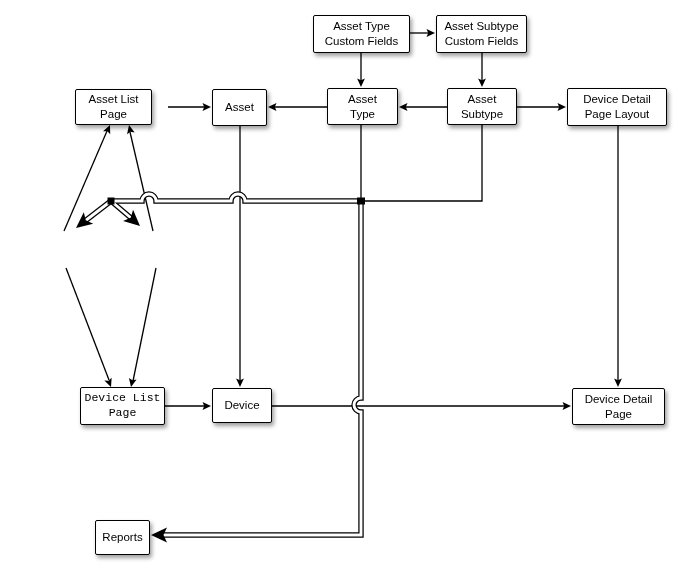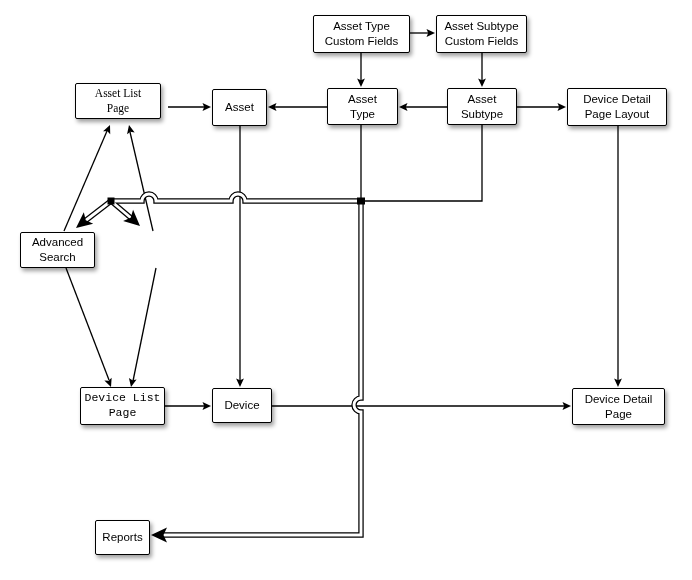--- a/index.html
+++ b/index.html
@@ -81,42 +81,38 @@
     </svg>
   <div class="node-layer">
       <div class="node" style="left: 313px; top: 15px; width: 97px; height: 38px;">
         <span>Asset Type
 Custom Fields</span>
       </div>
       <div class="node" style="left: 436px; top: 15px; width: 91px; height: 38px;">
         <span>Asset Subtype
 Custom Fields</span>
       </div>
-      <div class="node" style="left: 75px; top: 83px; width: 86px; height: 36px; font-family: Liberation Serif, serif;">
+      <div class="node" style="left: 75px; top: 89px; width: 77px; height: 36px;">
         <span>Asset List
 Page</span>
       </div>
       <div class="node" style="left: 212px; top: 89px; width: 55px; height: 37px;">
         <span>Asset</span>
       </div>
       <div class="node" style="left: 327px; top: 88px; width: 71px; height: 37px;">
         <span>Asset
 Type</span>
       </div>
       <div class="node" style="left: 447px; top: 88px; width: 70px; height: 37px;">
         <span>Asset
 Subtype</span>
       </div>
       <div class="node" style="left: 567px; top: 88px; width: 100px; height: 38px;">
         <span>Device Detail
 Page Layout</span>
-      </div>
-      <div class="node" style="left: 20px; top: 232px; width: 75px; height: 36px;">
-        <span>Advanced
-Search</span>
       </div>
       <div class="node" style="left: 80px; top: 387px; width: 85px; height: 38px; font-family: Liberation Mono, monospace;">
         <span>Device List
 Page</span>
       </div>
       <div class="node" style="left: 212px; top: 388px; width: 60px; height: 35px;">
         <span>Device</span>
       </div>
       <div class="node" style="left: 572px; top: 388px; width: 93px; height: 37px;">
         <span>Device Detail

